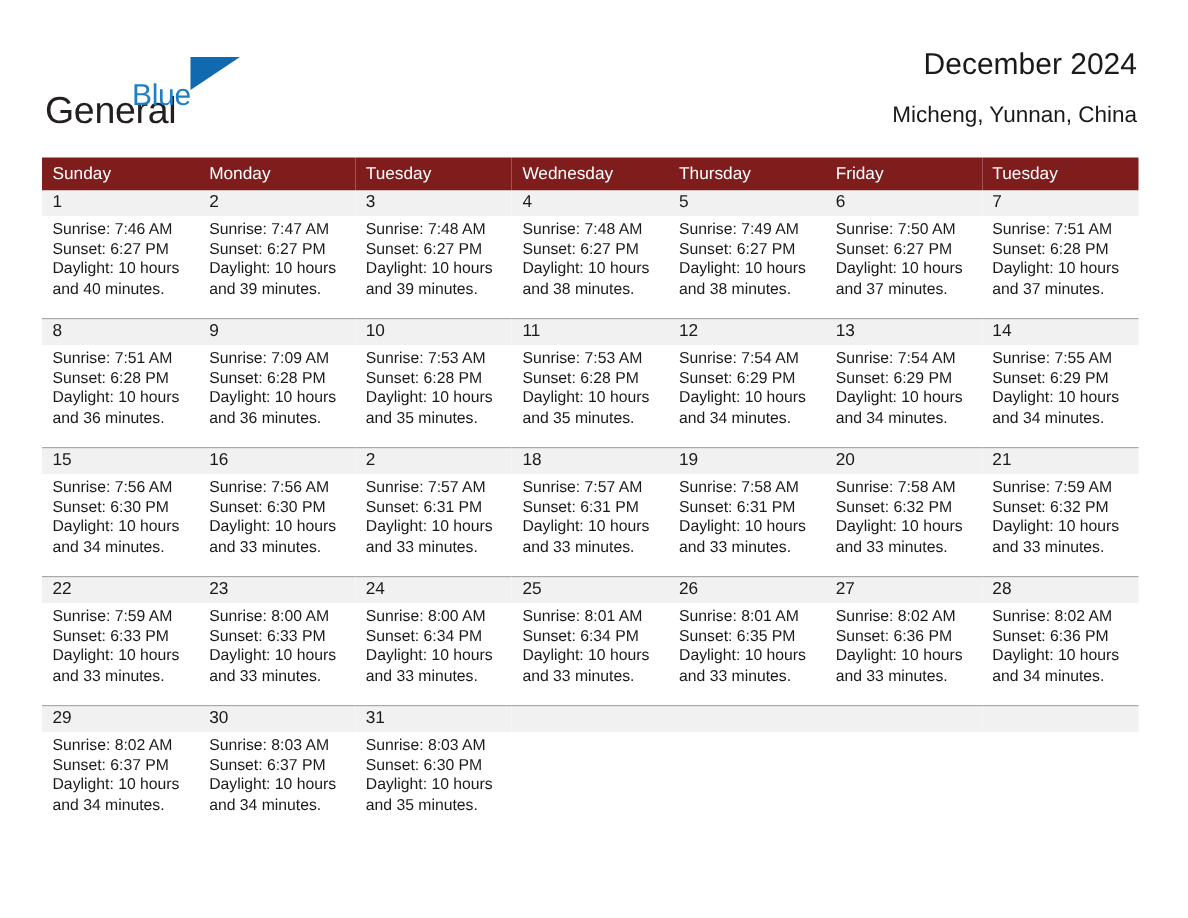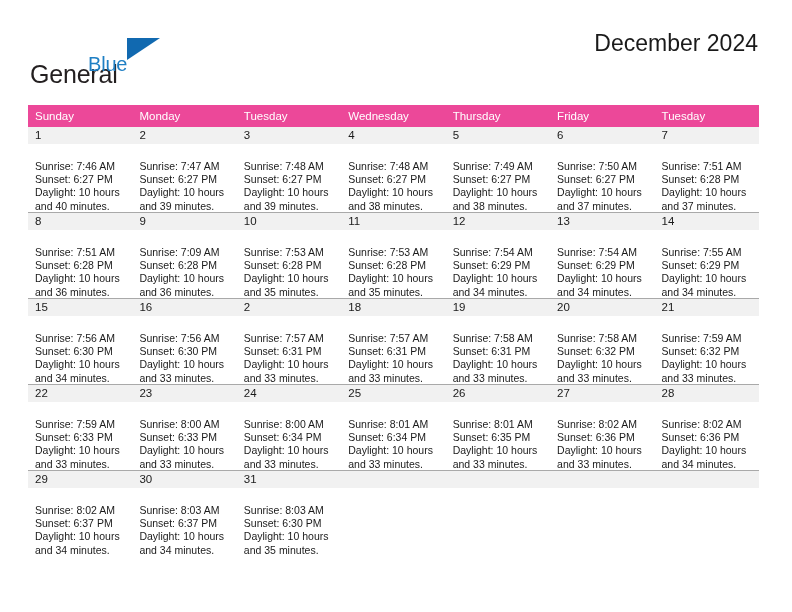--- a/index.html
+++ b/index.html
@@ -64,21 +64,21 @@
     border-left: 33px solid #1169b0;
     border-bottom: 22px solid transparent;
   }
   .title-block {
     position: absolute;
     right: 0;
     top: -4px;
     text-align: right;
   }
   .cal-title {
-    font-size: 23px;
+    font-size: 20px;
     color: #1a1a1a;
     line-height: 38px;
     white-space: nowrap;
     margin-left: 12px;
   }
   .cal-location {
     font-size: 15px;
     color: #1a1a1a;
     line-height: 22px;
     margin-top: 4px;
@@ -88,21 +88,21 @@
   
   .calendar {
     position: absolute;
     left: 28px;
     top: 105px;
     width: 731px;
     border-collapse: collapse;
     table-layout: fixed;
   }
   .calendar th {
-    background: #ec4899;
+    background: #7f1d1d;
     color: #ffffff;
     font-size: 11.5px;
     font-weight: normal;
     text-align: left;
     padding: 5px 0 5px 7px;
     height: 12px;
     border: none;
   }
   .calendar td {
     vertical-align: top;
@@ -125,21 +125,21 @@
     height: 17px;
     line-height: 17px;
     padding-left: 7px;
     font-size: 11.5px;
     color: #1a1a1a;
   }
   .cell-blank .daynum-band {
     background: #f1f1f1;
   }
   .details {
-    padding: 16px 4px 0 7px;
+    padding: 3px 4px 0 7px;
     font-size: 10.5px;
     line-height: 13.2px;
     color: #1a1a1a;
   }
   .details div {
     white-space: nowrap;
   }
 </style>
 </head>
 <body>
@@ -149,20 +149,21 @@
   <div class="header">
 
     <div class="brand">
       <span class="brand-general">General</span>
       <span class="brand-flag"></span>
       <span class="brand-blue">Blue</span>
     </div>
 
     <div class="title-block">
       <div class="cal-title">December 2024</div>
+      <div class="cal-location">Micheng, Yunnan, China</div>
     </div>
 
   </div>
 
   <table class="calendar">
     <thead>
       <tr>
         <th>Sunday</th>
         <th>Monday</th>
         <th>Tuesday</th>

